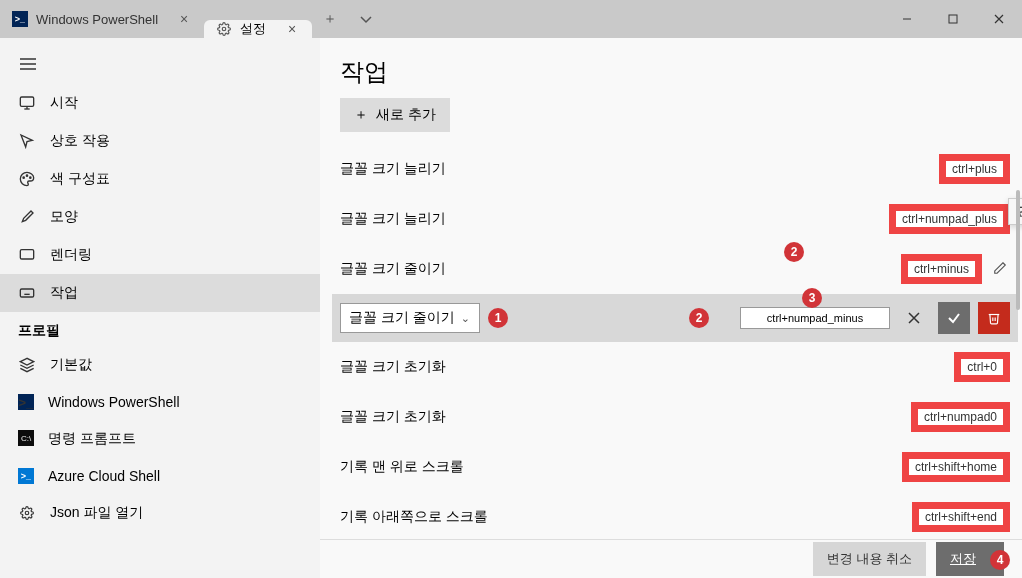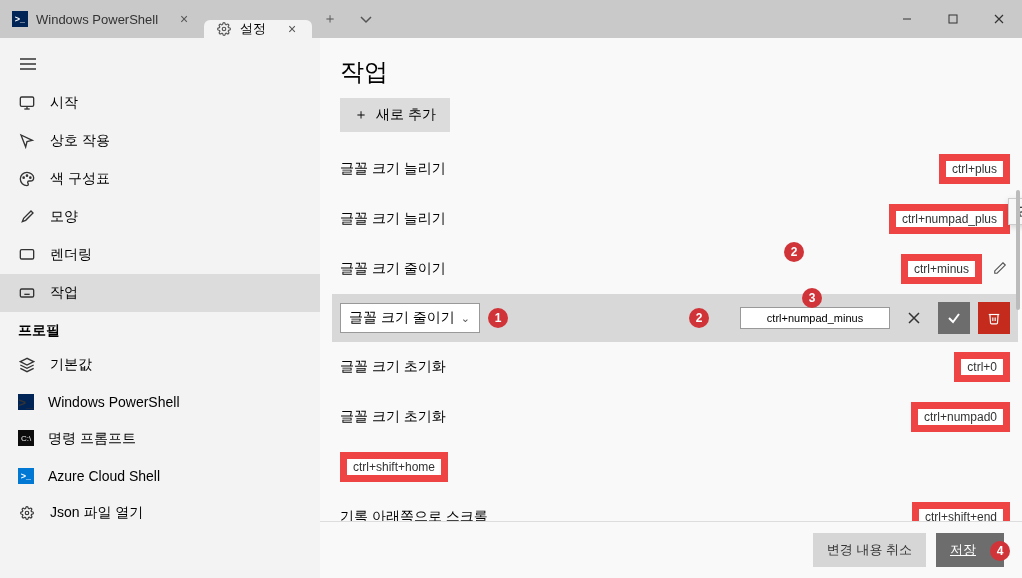--- a/index.html
+++ b/index.html
@@ -238,21 +238,21 @@
       font-weight: bold;
       display: flex;
       align-items: center;
       justify-content: center;
       z-index: 10;
     }
     .footer {
       display: flex;
       justify-content: flex-end;
       gap: 10px;
-      padding: 11px 18px;
+      padding: 2px 18px;
       border-top: 1px solid #ddd;
       background: #f9f9f9;
       position: relative;
     }
     .footer-btn {
       padding: 8px 14px;
       font-size: 13px;
       border: none;
       cursor: pointer;
       position: relative;
@@ -482,20 +482,21 @@
 
       <div class="action-row">
         <span class="action-label">글꼴 크기 초기화</span>
         <span class="key-badge">ctrl+0</span>
       </div>
       <div class="action-row">
         <span class="action-label">글꼴 크기 초기화</span>
         <span class="key-badge">ctrl+numpad0</span>
       </div>
       <div class="action-row">
+        <span class="action-label">기록 맨 위로 스크롤</span>
         <span class="key-badge">ctrl+shift+home</span>
       </div>
       <div class="action-row">
         <span class="action-label">기록 아래쪽으로 스크롤</span>
         <span class="key-badge">ctrl+shift+end</span>
       </div>
 
       <div class="scrollbar-track"></div>
     </div>
 

